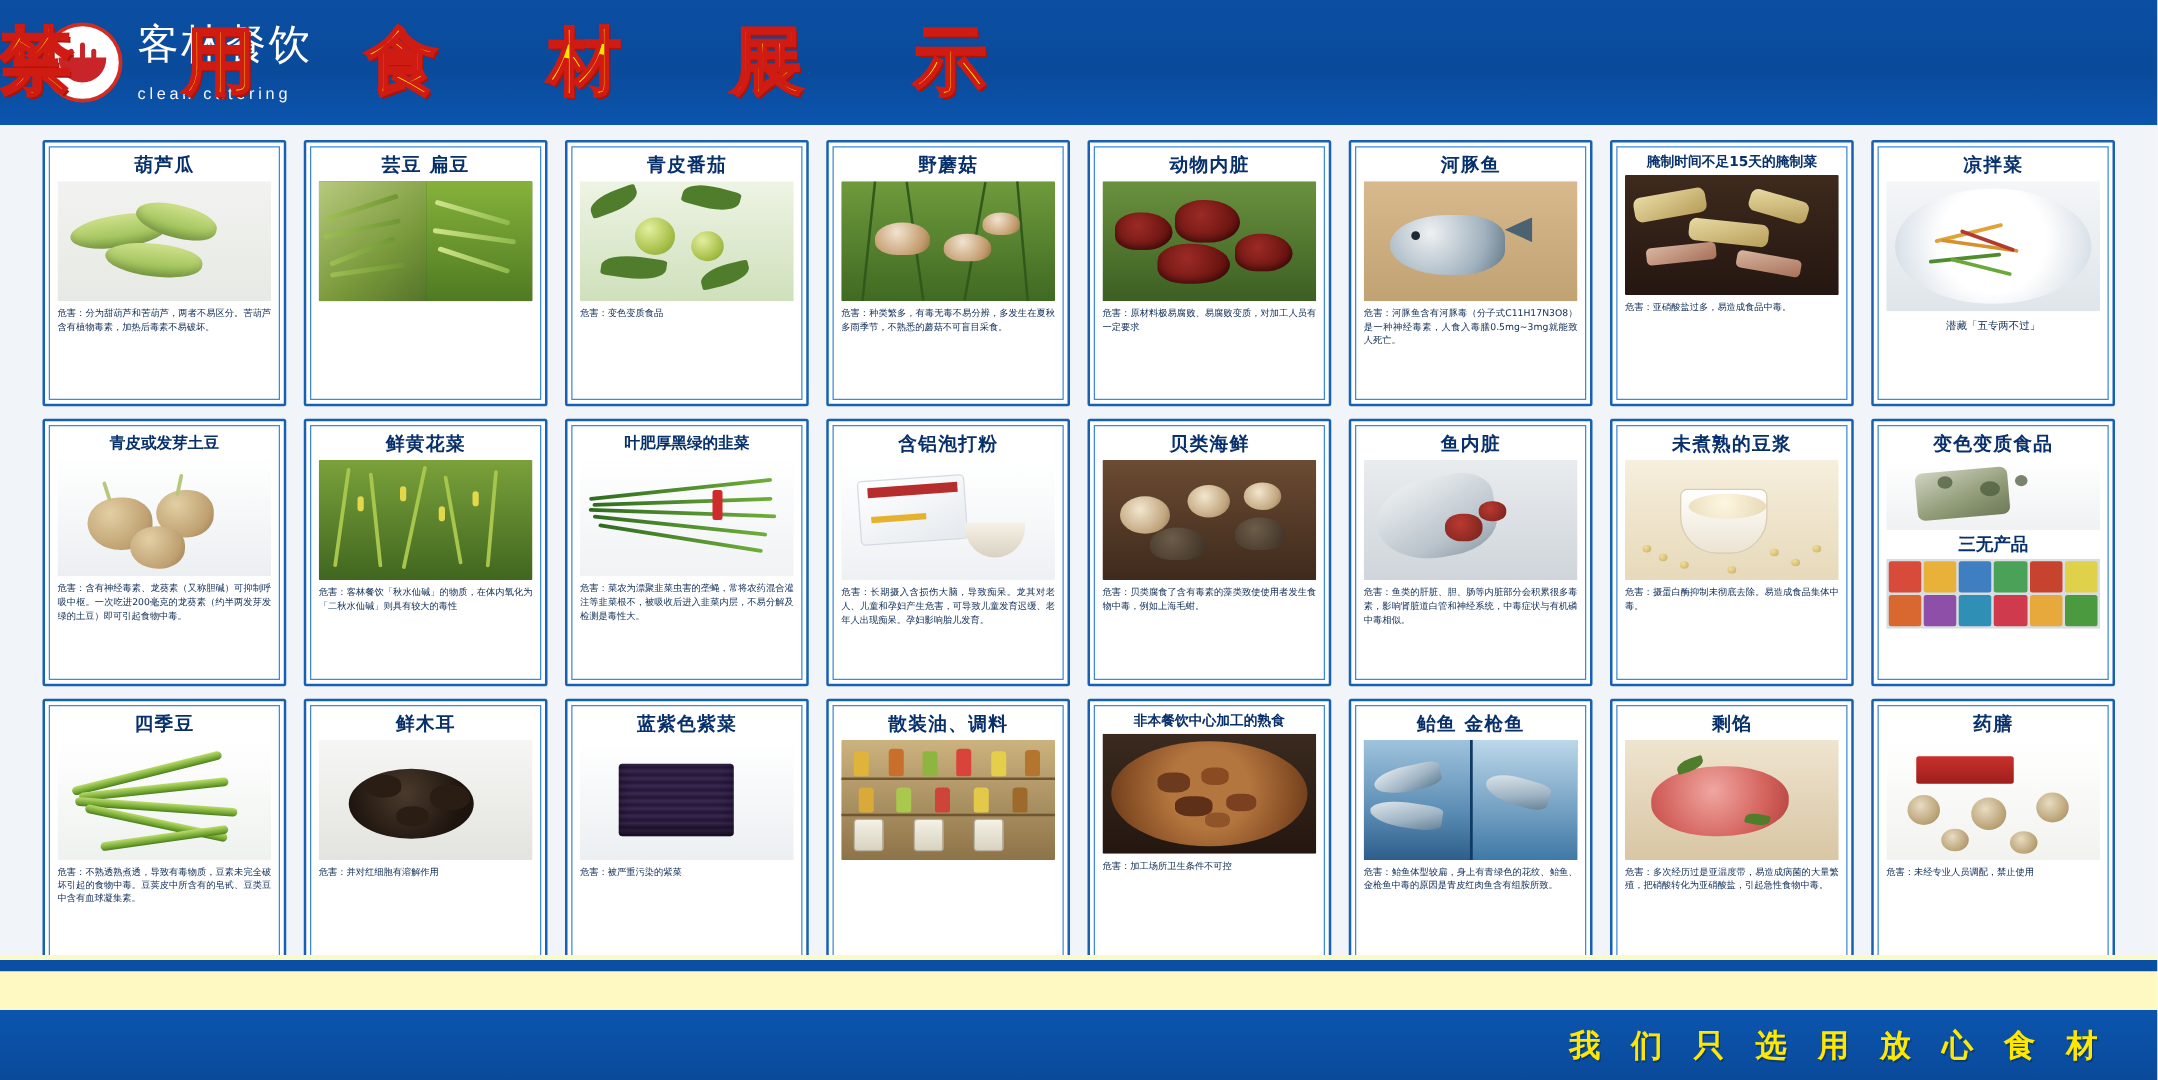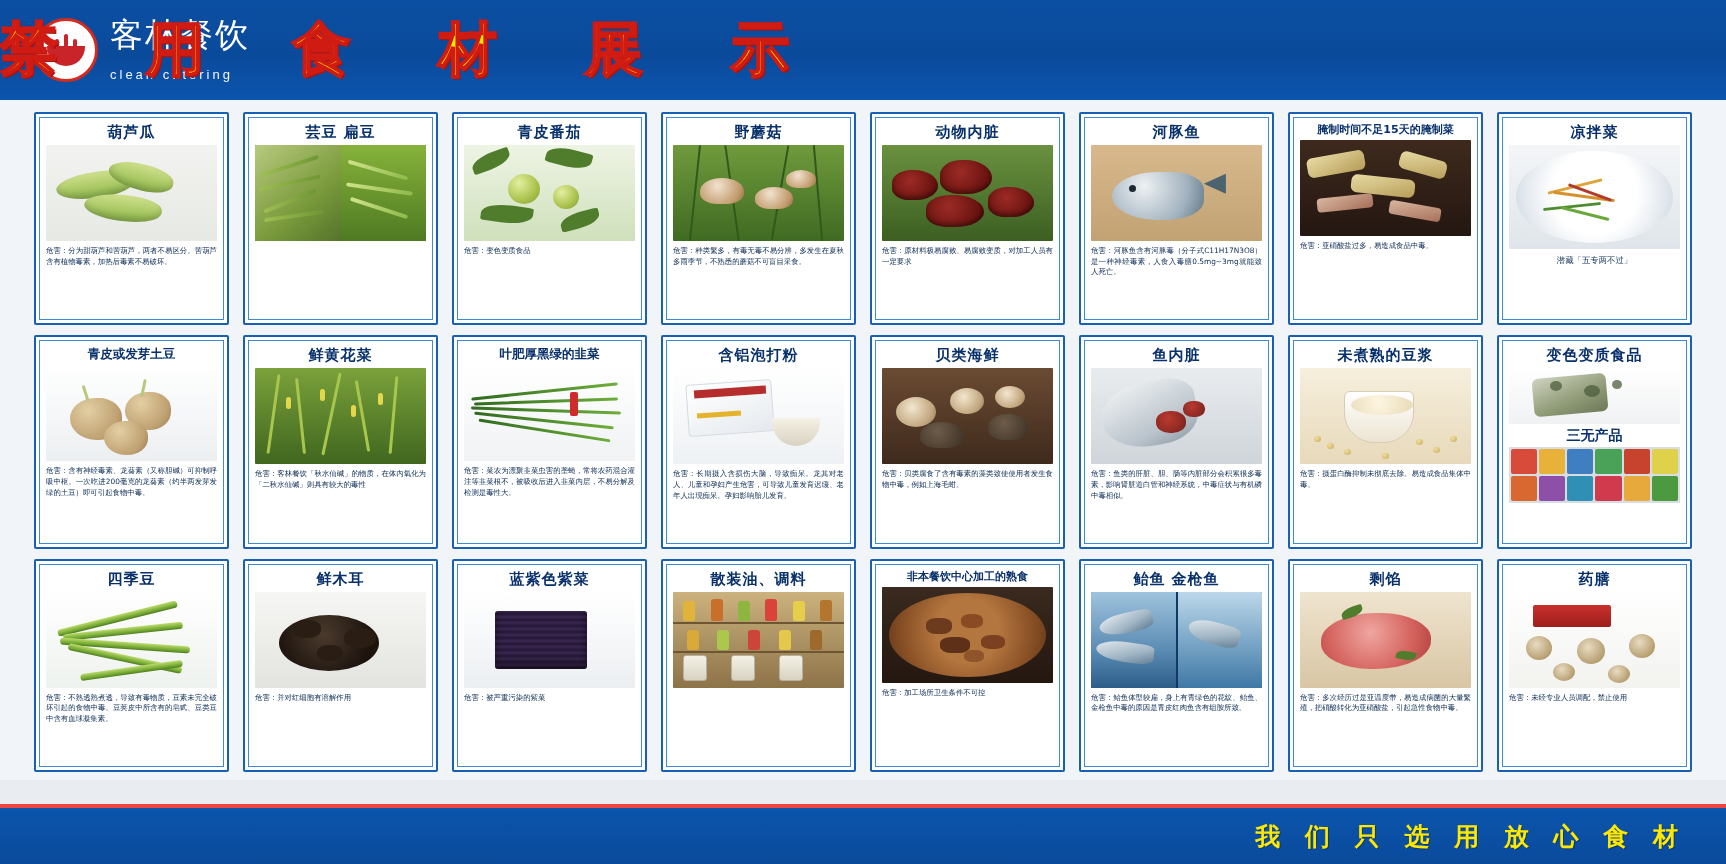--- a/index.html
+++ b/index.html
@@ -140,22 +140,22 @@
   .sub-title {
     text-align: center;
     font-size: 14px; font-weight: bold; color: #08306b;
     font-family: "DejaVu Sans", sans-serif;
     margin: 3px 0 2px 0;
   }
   
   .footer {
     position: absolute;
     left: 0; right: 0; bottom: 0;
-    height: 60px;
-    background: #ef4444;
+    height: 100px;
+    background: #fef9c3;
   }
   .footer-bar {
     position: absolute; left: 0; right: 0; bottom: 0;
     height: 56px;
     background: linear-gradient(180deg,#0b55ad 0%, #0a4a9b 100%);
     display: flex; align-items: center; justify-content: flex-end;
   }
   .footer-stripe {
     position: absolute; left: 0; right: 0; top: 4px;
     height: 9px;

